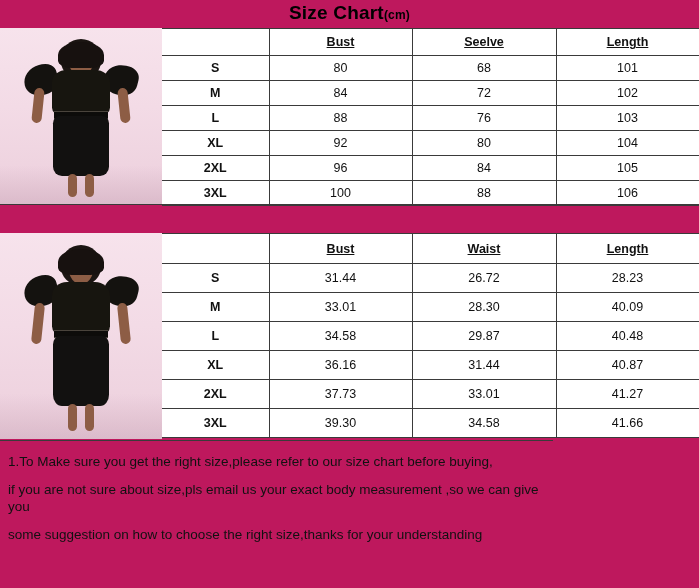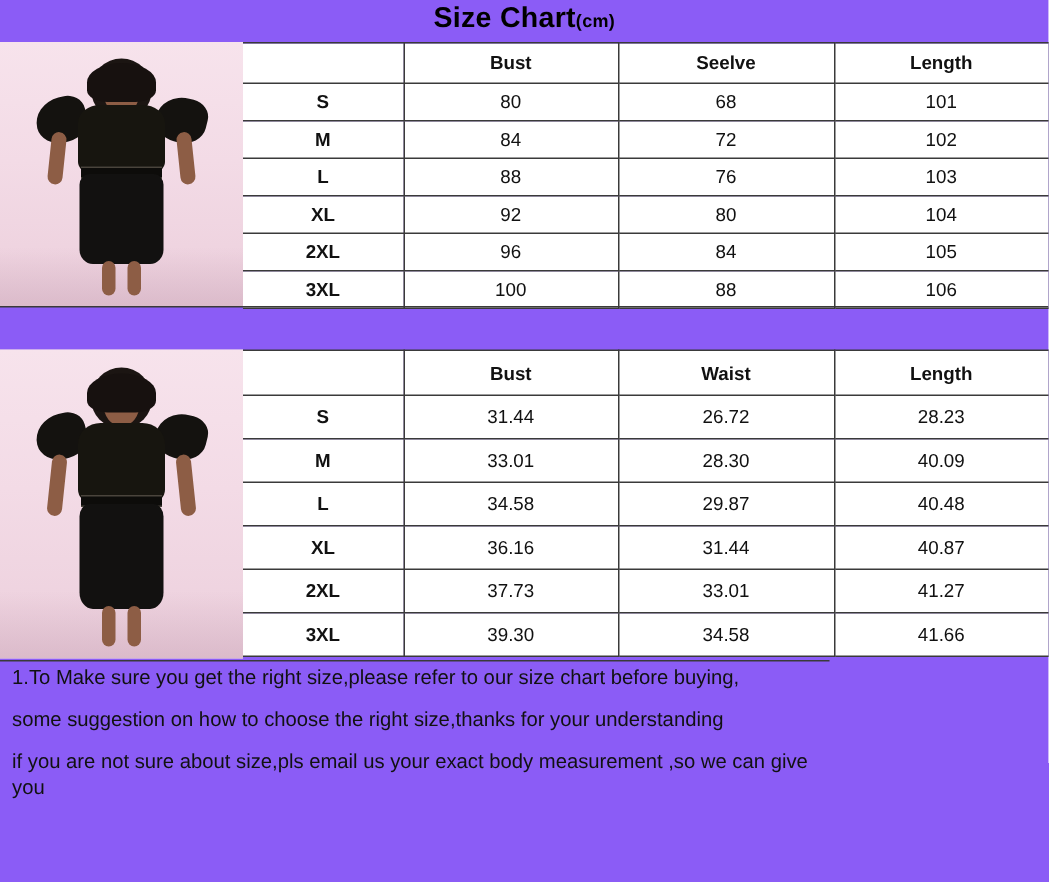--- a/index.html
+++ b/index.html
@@ -11,21 +11,21 @@
     width: 699px;
     height: 588px;
     font-family: "Liberation Sans", sans-serif;
     color: #000000;
     overflow: hidden;
   }
   .page {
     position: relative;
     width: 699px;
     height: 588px;
-    background: #8b5cf6;
+    background: #be185d;
     box-sizing: border-box;
   }
 
   
   .section {
     position: relative;
     width: 699px;
   }
   .sec-cm { height: 204px; }
   .sec-in { height: 235px; }
@@ -188,21 +188,21 @@
     padding: 0;
   }
   table.size-table td.val {
     font-weight: normal;
   }
   table.size-table col.c-size { width: 107px; }
   table.size-table col.c-a { width: 143px; }
   table.size-table col.c-b { width: 144px; }
   table.size-table col.c-c { width: 143px; }
 
-  .row-head td, .row-head th { height: 26px; }
+  .row-head td, .row-head th { height: 26px; text-decoration: underline; }
   .tbl-cm tbody tr { height: 25px; }
   .tbl-in tbody tr { height: 29px; }
   .tbl-cm thead tr { height: 26px; }
   .tbl-in thead tr { height: 30px; }
 
   .corner-cell { border-left: none !important; }
 
   
   .hr-line {
     position: absolute;
@@ -214,21 +214,21 @@
 
   
   .notes {
     position: absolute;
     left: 0;
     top: 440px;
     width: 553px;
     height: 148px;
     border-top: 1px solid #3a3a3a;
     box-sizing: border-box;
-    padding: 3px 10px 0 8px;
+    padding: 13px 10px 0 8px;
   }
   .notes p {
     margin: 0 0 11px 0;
     font-size: 13.5px;
     line-height: 1.25;
     color: #111111;
   }
 </style>
 </head>
 <body>
@@ -395,17 +395,17 @@
             <td class="val">34.58</td>
             <td class="val">41.66</td>
           </tr>
         </tbody>
       </table>
     </div>
   </div>
 
   <div class="notes">
     <p>1.To Make sure you get the right size,please refer to our size chart before buying,</p>
+    <p>if you are not sure about size,pls email us your exact body measurement ,so we can give you</p>
     <p>some suggestion on how to choose the right size,thanks for your understanding</p>
-    <p>if you are not sure about size,pls email us your exact body measurement ,so we can give you</p>
   </div>
 
 </div>
 
 </body></html>

